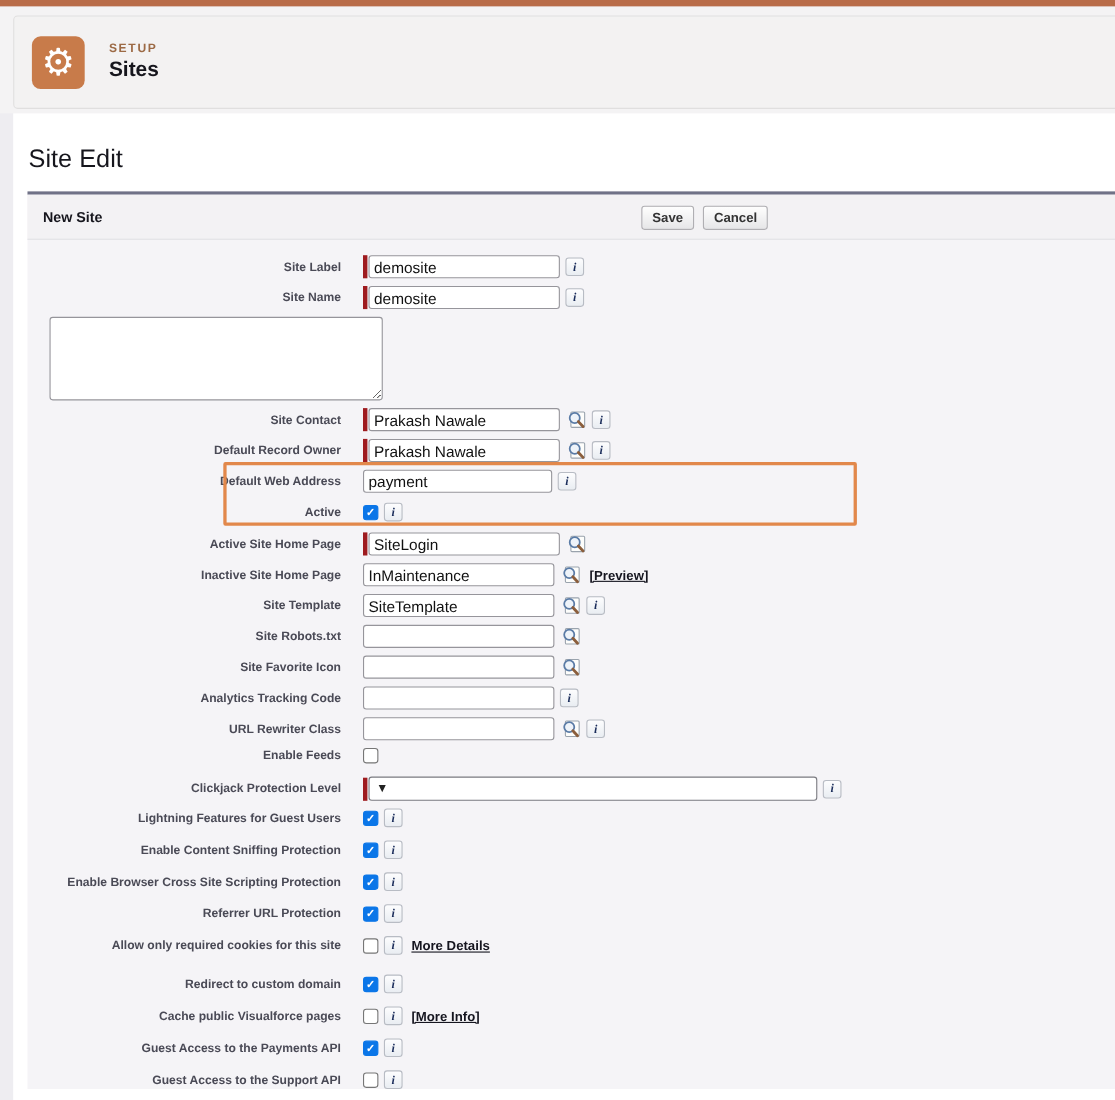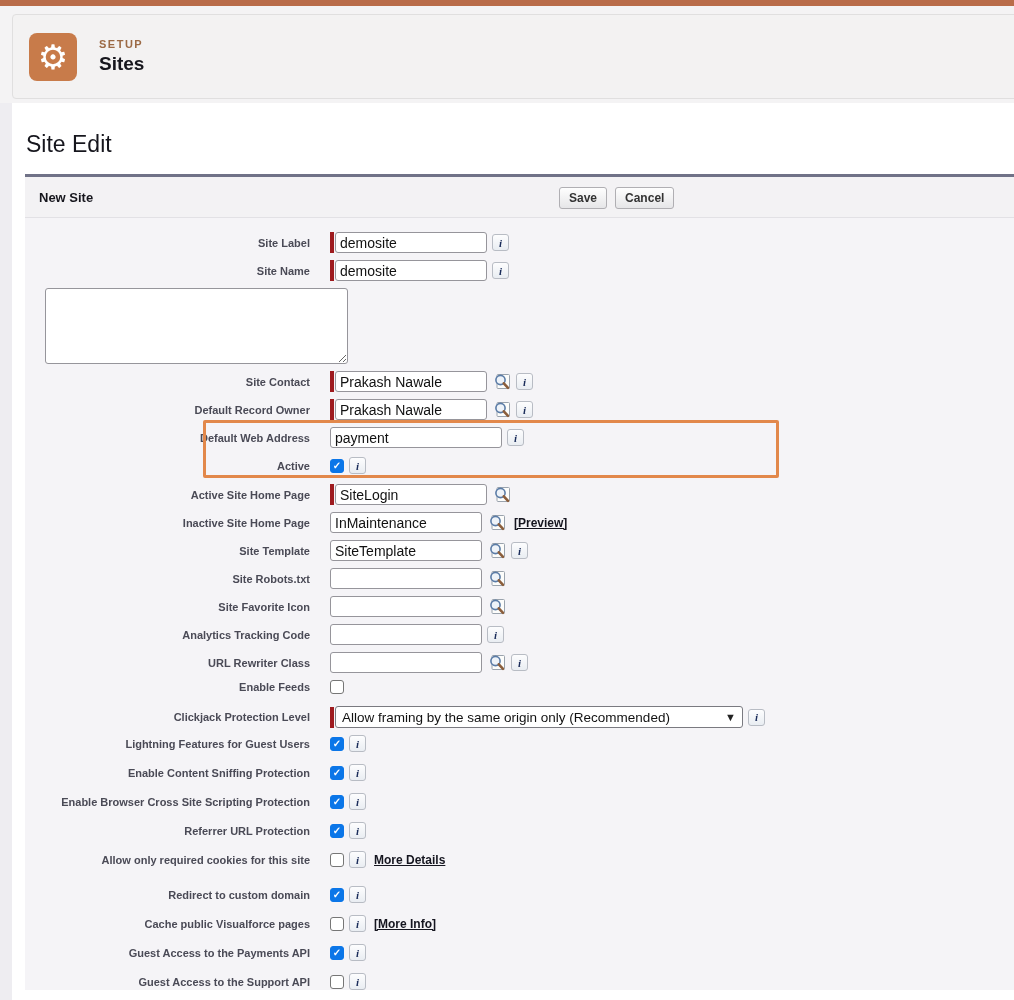--- a/index.html
+++ b/index.html
@@ -22,35 +22,35 @@
   
   .main-panel { position:absolute; left:12px; right:0; top:103px; bottom:0;
     background:#fff; }
   .page-title { font-size:23px; color:#16161d; padding:28px 0 16px 14px; }
 
   .edit-table { margin-left:13px; margin-right:-6px; border-top:3px solid #707287;
     background:#f5f4f7; position:relative; }
   .sec-header { height:41px; background:#f3f2f4; border-bottom:1px solid #e2e1e5;
     display:flex; align-items:center; position:relative; }
   .sec-title { font-size:13px; font-weight:bold; color:#16161d; padding-left:14px; }
-  .btn-group { position:absolute; left:496px; top:10px; display:flex; gap:8px;padding-left:38px; }
+  .btn-group { position:absolute; left:520px; top:10px; display:flex; gap:8px;padding-left:38px; }
   .btn { font-family:"Liberation Sans",sans-serif; font-size:12px; font-weight:bold;
     color:#333; background:linear-gradient(#fefefe,#e6e6e8); border:1px solid #b0afb3;
     border-radius:3px; padding:3px 9px; cursor:pointer; }
 
   
   .form-body { padding:14px 0 0 0; }
   .row { display:flex; align-items:center; margin-bottom:7px; }
   .row.top { align-items:flex-start; }
   .lbl { width:285px; text-align:right; font-size:11px; font-weight:bold;
     color:#4a4a56; flex:none; }
   .row.top .lbl { padding-top:4px; }
   .fld { margin-left:20px; display:flex; align-items:center; flex:none; }
   .req { width:4px; height:21px; background:#9e1b1f; flex:none; margin-right:1px; }
-  input.txt { width:152px; height:21px; border:1px solid #96959b; border-radius:3px;
+  input.txt { width:174px; height:21px; border:1px solid #96959b; border-radius:3px;
     background:#fff; font-family:"Liberation Sans",sans-serif; font-size:14px;
     color:#111; padding:0 4px; }
   input.txt.url-suffix { width:172px; }
   textarea.desc { width:303px; height:76px; border:1px solid #96959b; border-radius:3px;
     background:#fff; resize:both; font-family:"Liberation Sans",sans-serif; font-size:13px; }
   .url-prefix { font-size:13px; color:#111; margin-right:4px; }
 
   .sel { width:408px; height:22px; border:1px solid #7a7a80; border-radius:3px;
     background:#fff; display:flex; align-items:center; padding:0 6px;
     font-size:13.5px; color:#111; cursor:pointer; }
@@ -285,21 +285,20 @@
         <div class="fld">
           <span class="cb"></span>
         </div>
       </div>
 
       <div class="row">
         <div class="lbl">Clickjack Protection Level</div>
         <div class="fld">
           <div class="req"></div>
           <div class="sel">
-            <span class="sel-text">Allow framing by the same origin only (Recommended)</span>
             <span class="arrow">▼</span>
           </div>
           <span class="icon-gap"></span>
           <span class="info">i</span>
         </div>
       </div>
 
       <div class="row row-cb">
         <div class="lbl">Lightning Features for Guest Users</div>
         <div class="fld">

